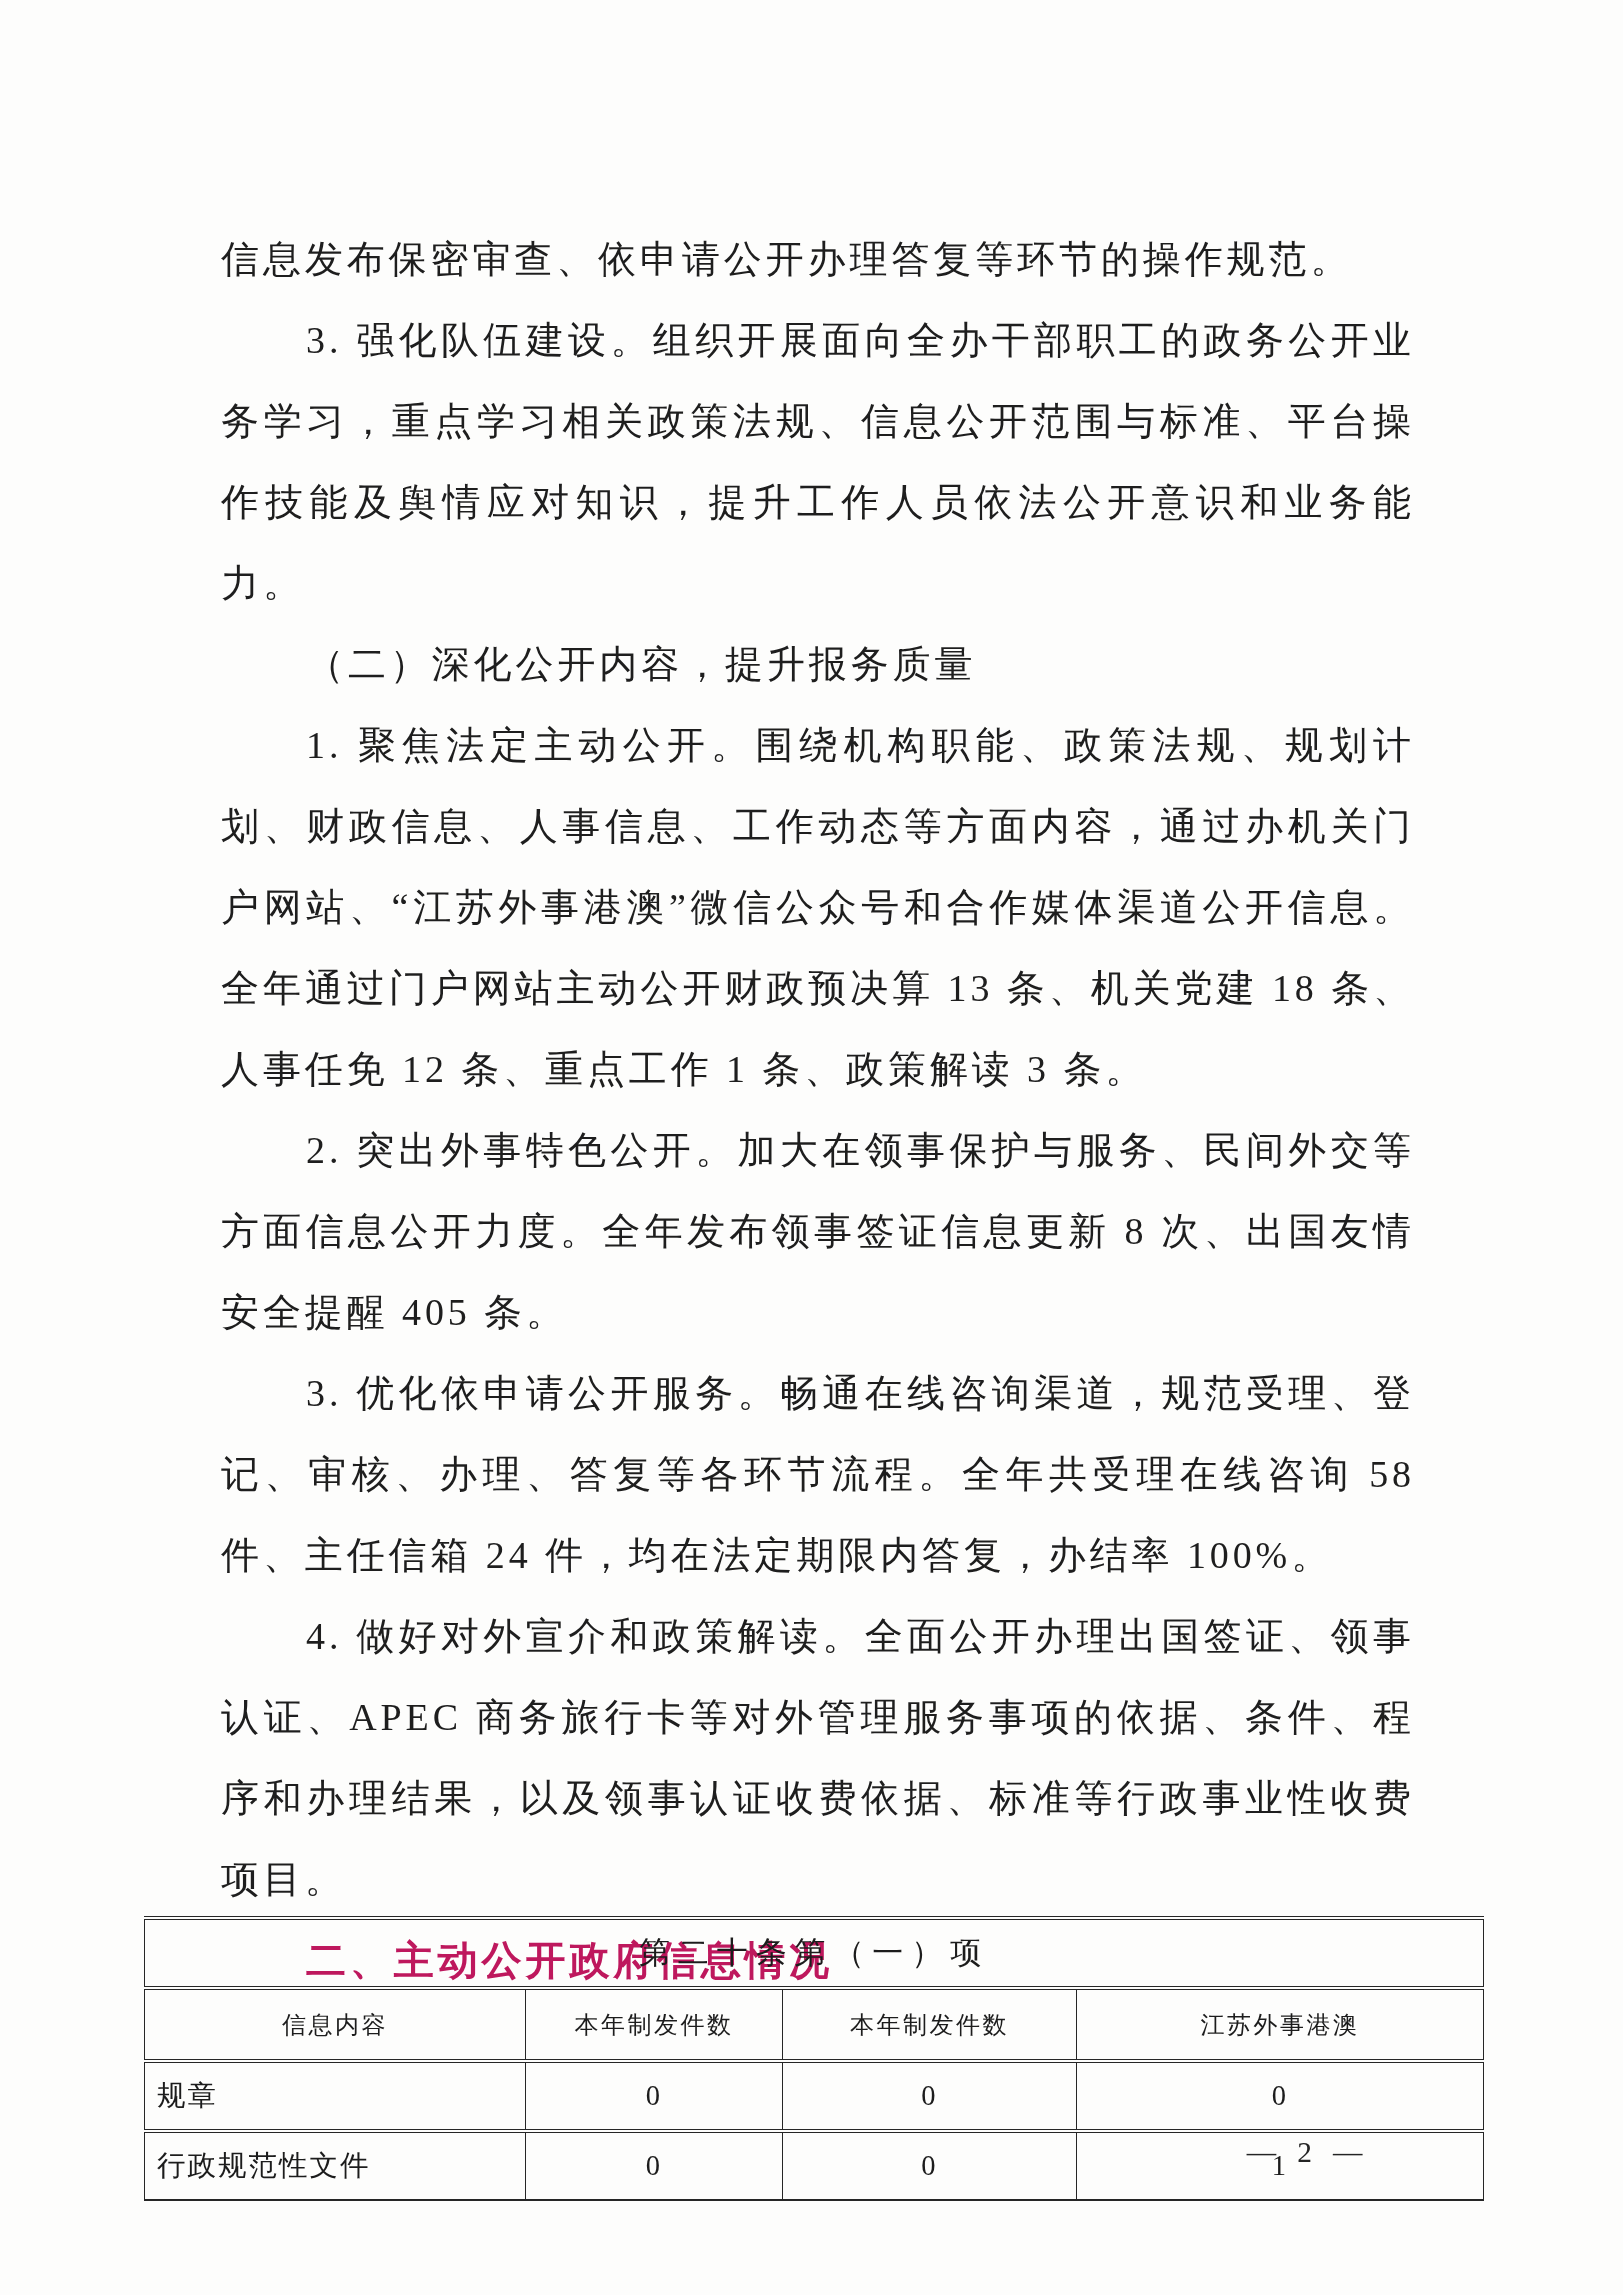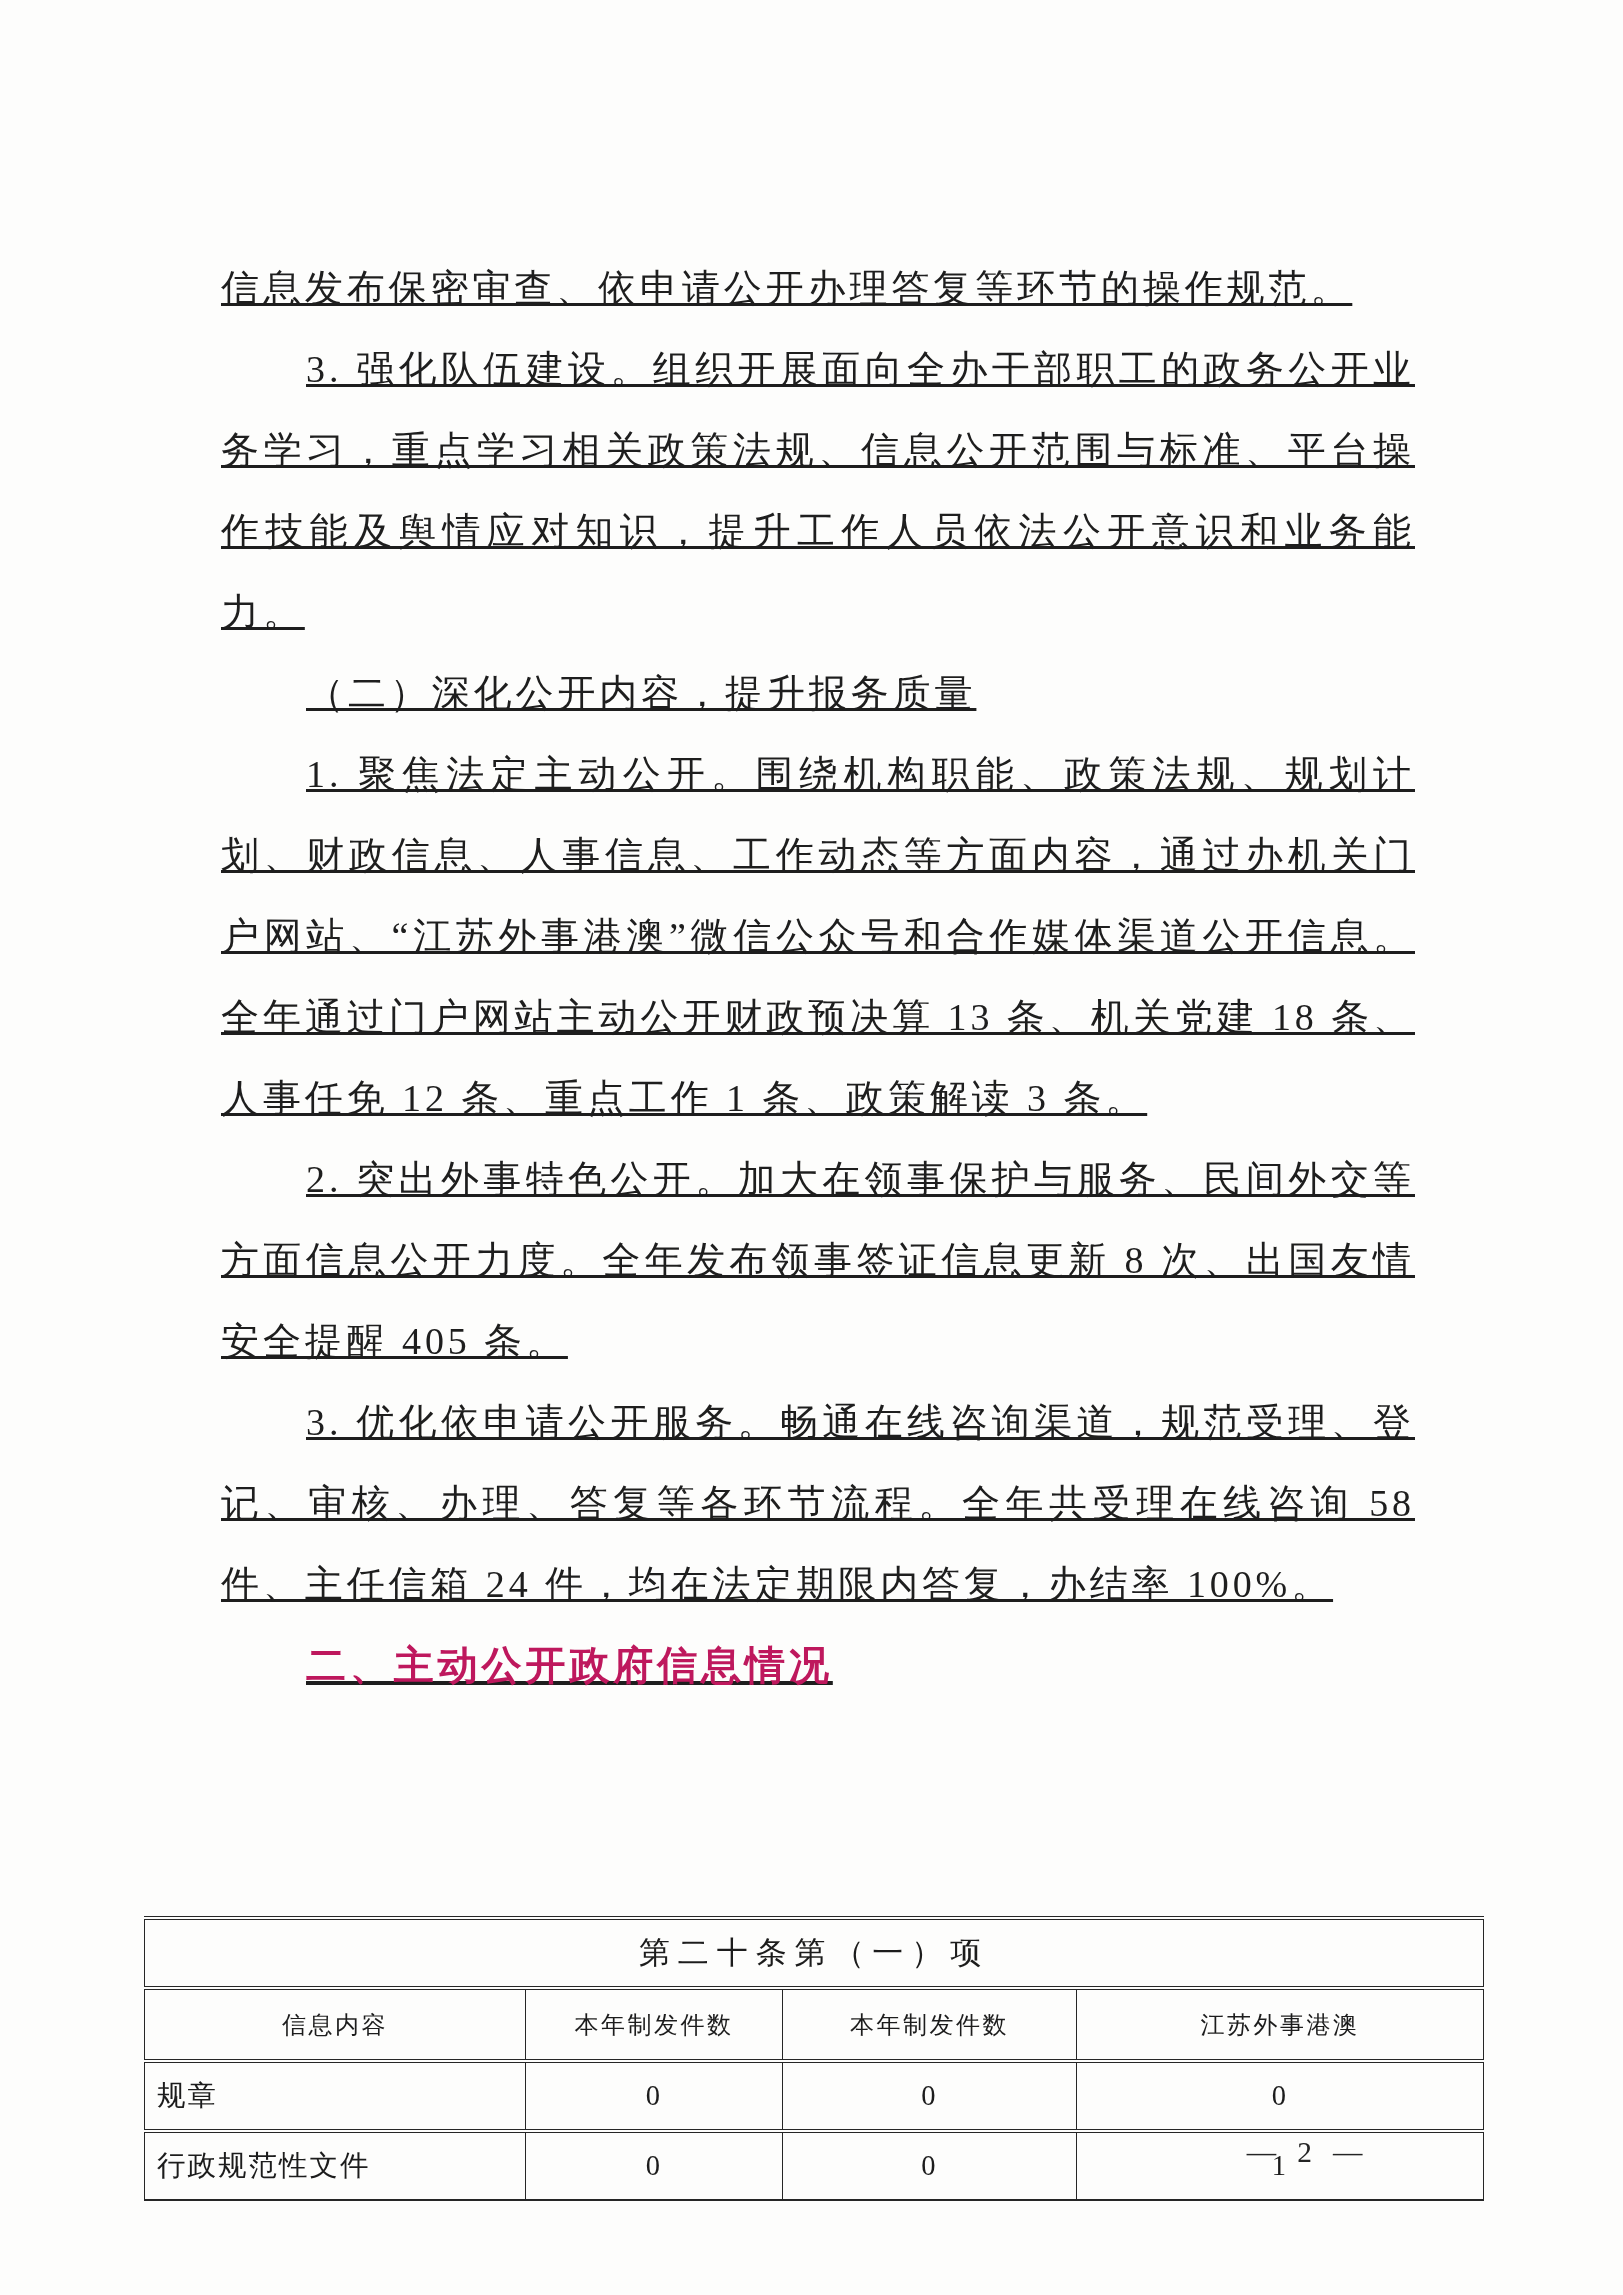--- a/index.html
+++ b/index.html
@@ -13,27 +13,26 @@
     height: 2295px;
     background: #fdfdfc;
     overflow: hidden;
     font-family: "Liberation Serif", "DejaVu Serif", serif;
     color: #1e1e1e;
   }
   
   .body-text {
     position: absolute;
     left: 221px;
-    top: 248px;
+    top: 219px;
     width: 1194px;
     font-size: 38px;
     line-height: 81px;
     letter-spacing: 3.9px;
     text-align: justify;
-    text-decoration: underline;
   }
   .para {
     margin: 0;
     padding: 0;
   }
   .para.continuation { text-indent: 0; }
   .para.numbered    { text-indent: 85px; }
   .para.sub-heading { text-indent: 85px; }
   .section-heading {
     margin: 0;
@@ -101,20 +100,21 @@
 <div class="page">
 
   <main class="body-text">
     <div id="paragraphs">
         <p class="para continuation">信息发布保密审查、依申请公开办理答复等环节的操作规范。</p>
         <p class="para numbered">3. 强化队伍建设。组织开展面向全办干部职工的政务公开业务学习，重点学习相关政策法规、信息公开范围与标准、平台操作技能及舆情应对知识，提升工作人员依法公开意识和业务能力。</p>
         <p class="para sub-heading">（二）深化公开内容，提升报务质量</p>
         <p class="para numbered">1. 聚焦法定主动公开。围绕机构职能、政策法规、规划计划、财政信息、人事信息、工作动态等方面内容，通过办机关门户网站、“江苏外事港澳”微信公众号和合作媒体渠道公开信息。全年通过门户网站主动公开财政预决算 13 条、机关党建 18 条、人事任免 12 条、重点工作 1 条、政策解读 3 条。</p>
         <p class="para numbered">2. 突出外事特色公开。加大在领事保护与服务、民间外交等方面信息公开力度。全年发布领事签证信息更新 8 次、出国友情安全提醒 405 条。</p>
         <p class="para numbered">3. 优化依申请公开服务。畅通在线咨询渠道，规范受理、登记、审核、办理、答复等各环节流程。全年共受理在线咨询 58 件、主任信箱 24 件，均在法定期限内答复，办结率 100%。</p>
+        <p class="para numbered">4. 做好对外宣介和政策解读。全面公开办理出国签证、领事认证、APEC 商务旅行卡等对外管理服务事项的依据、条件、程序和办理结果，以及领事认证收费依据、标准等行政事业性收费项目。</p>
       </div>
     <h2 class="section-heading">二、主动公开政府信息情况</h2>
   </main>
 
   <table class="info-table">
     <colgroup id="table-colgroup">
         <col style="width: 28.45%;">
         <col style="width: 19.2%;">
         <col style="width: 21.95%;">
         <col style="width: 30.4%;">

